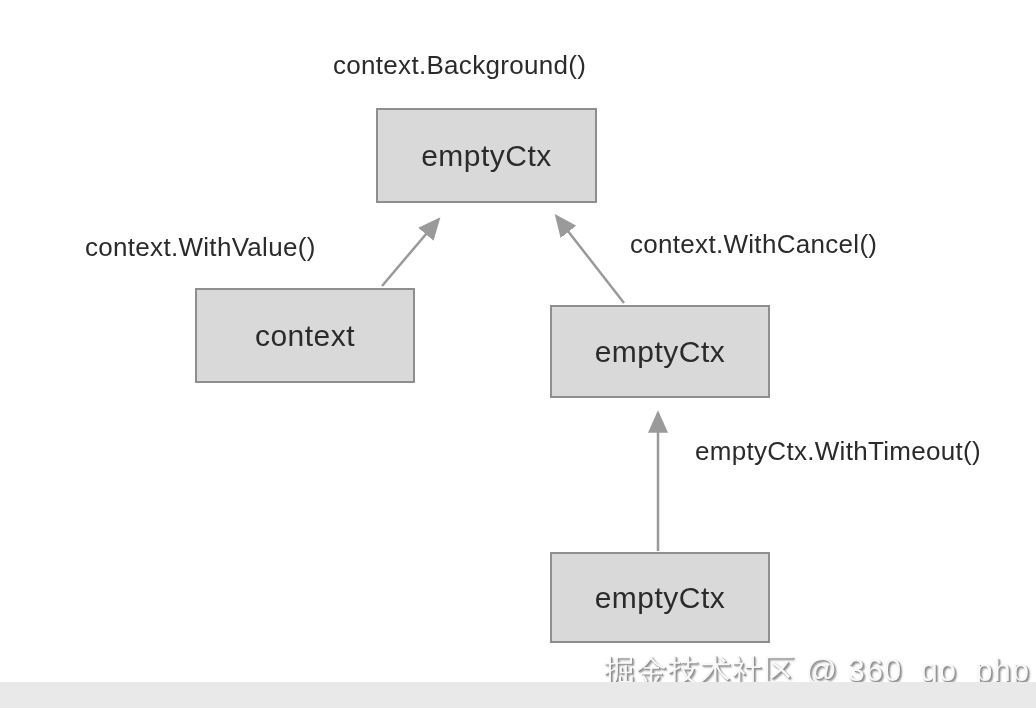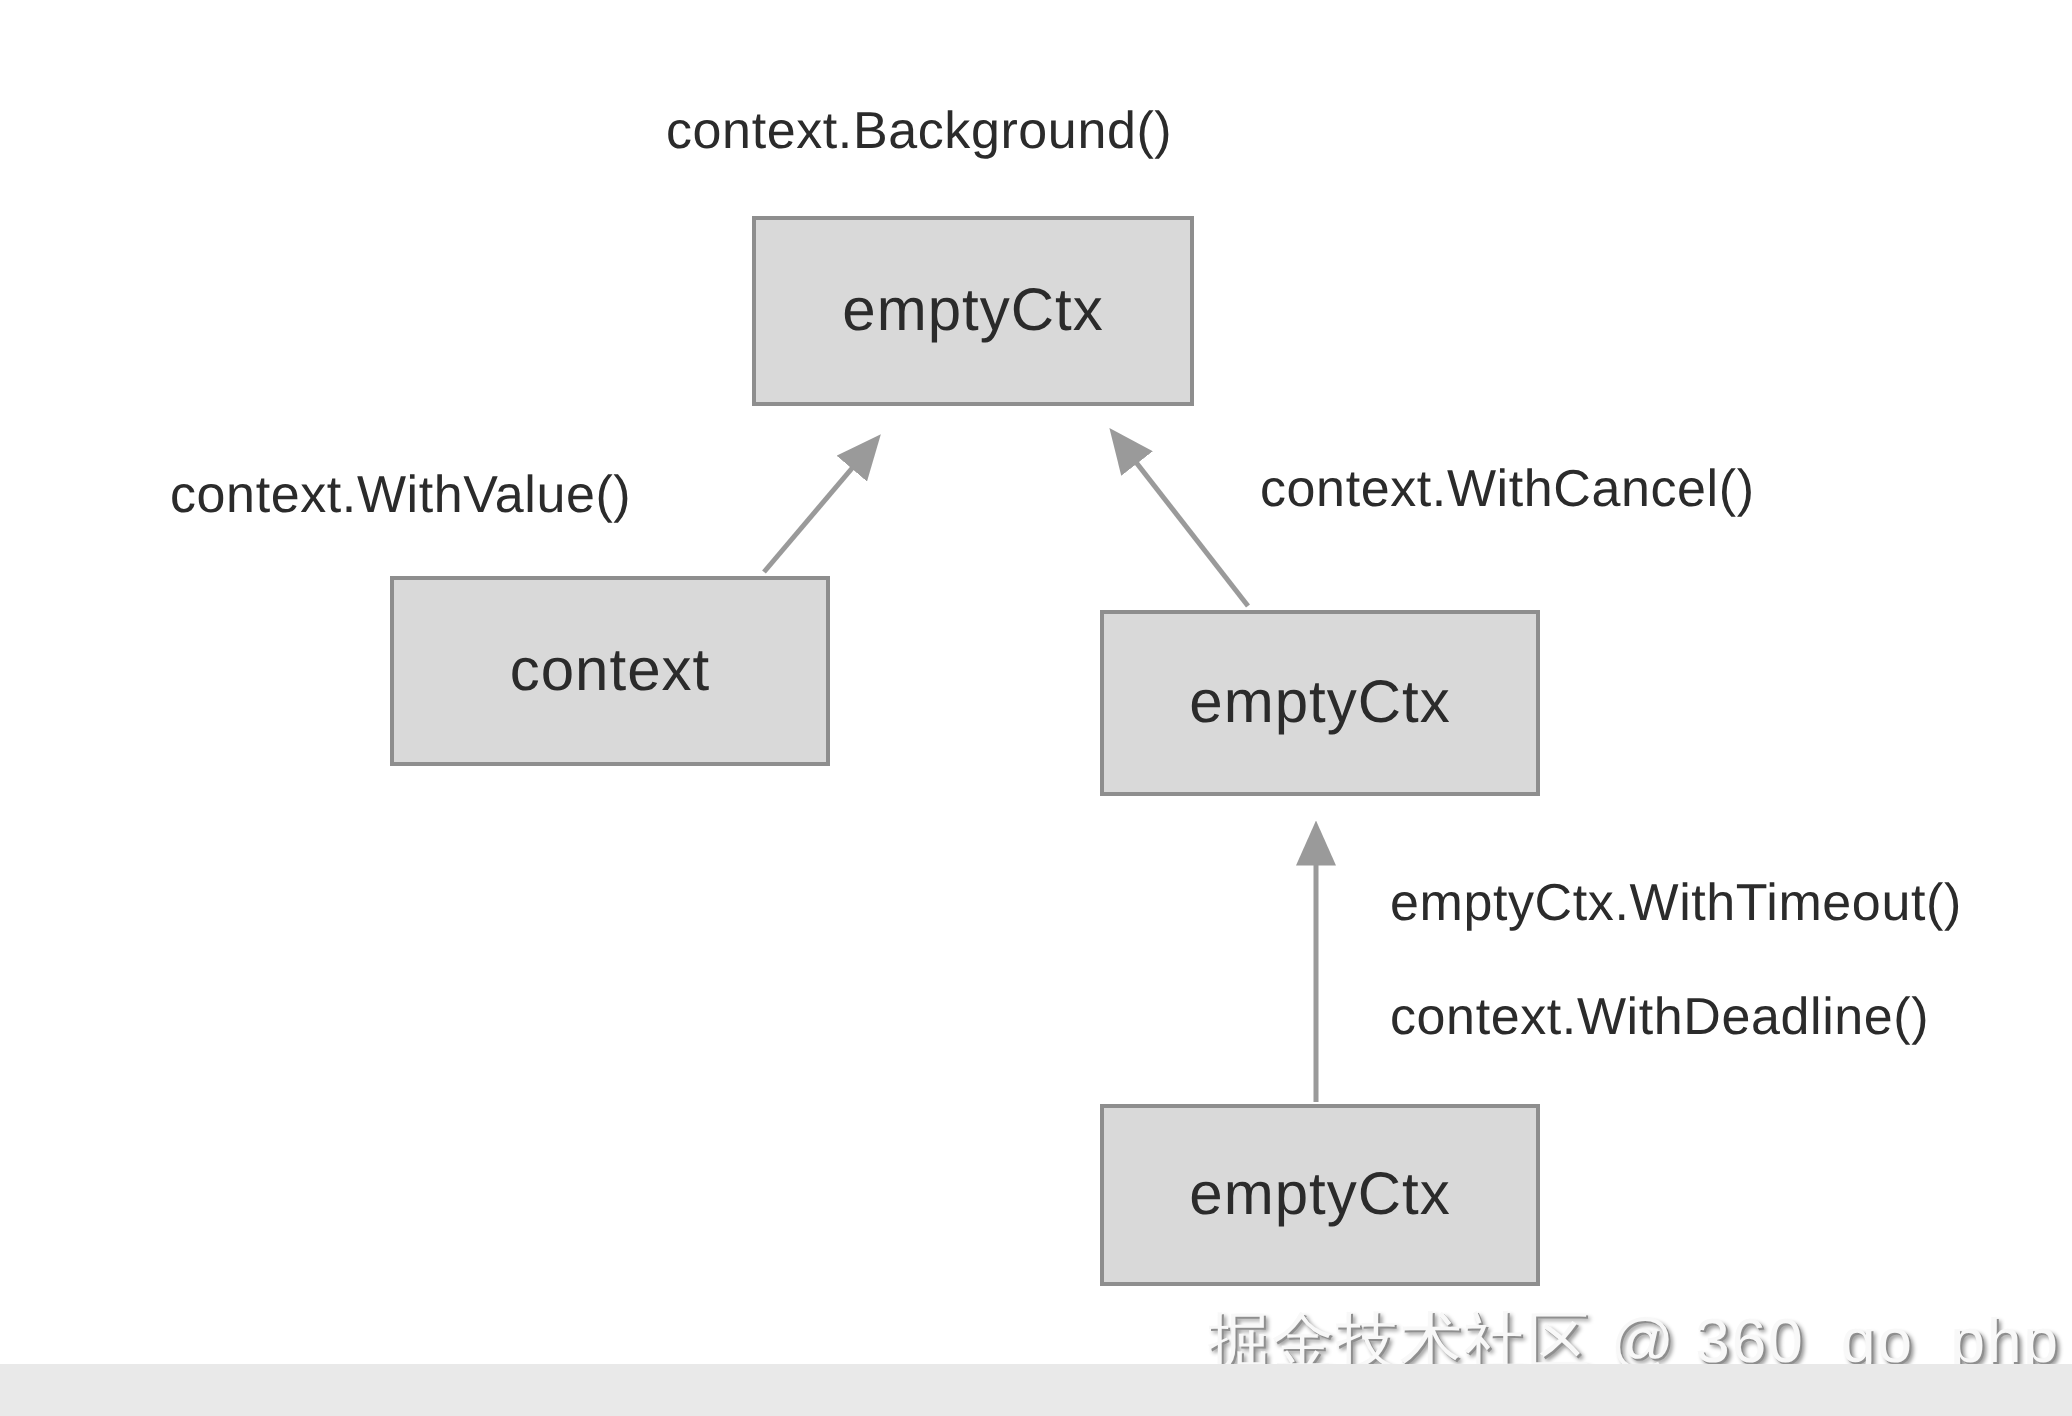--- a/index.html
+++ b/index.html
@@ -102,21 +102,20 @@
   <div class="node node-valuectx">
     <span>context</span>
   </div>
 
   <div class="node node-cancelctx">
     <span>emptyCtx</span>
   </div>
 
   <div class="fn-label lbl-withtimeout">emptyCtx.WithTimeout()</div>
 
-  <div class="fn-label lbl-withdeadline">context.WithDeadline()</div>
 
   <div class="node node-timerctx">
     <span>emptyCtx</span>
   </div>
 
   <div class="watermark">掘金技术社区 @ 360_go_php</div>
 
 </div>
 
 </body></html>

